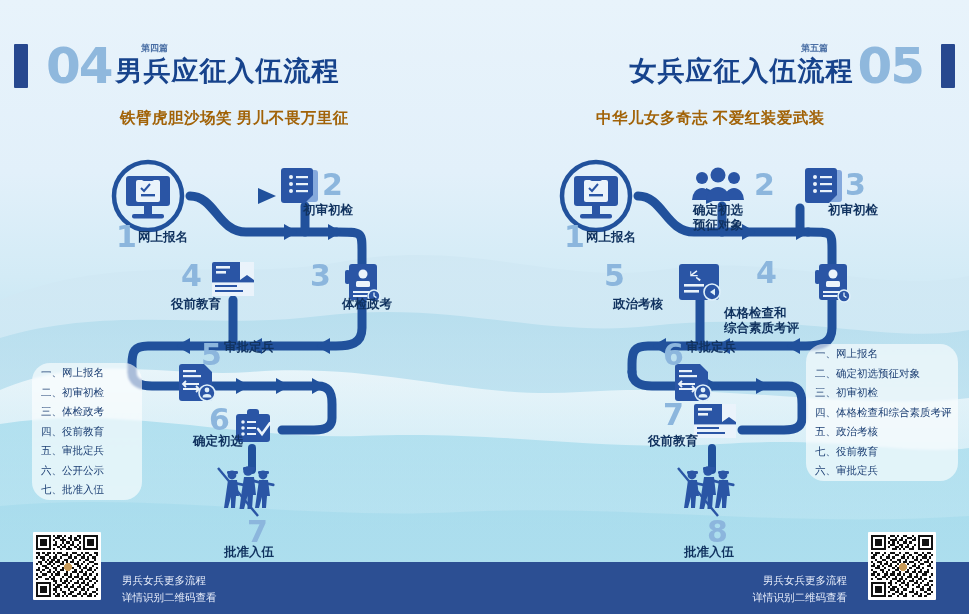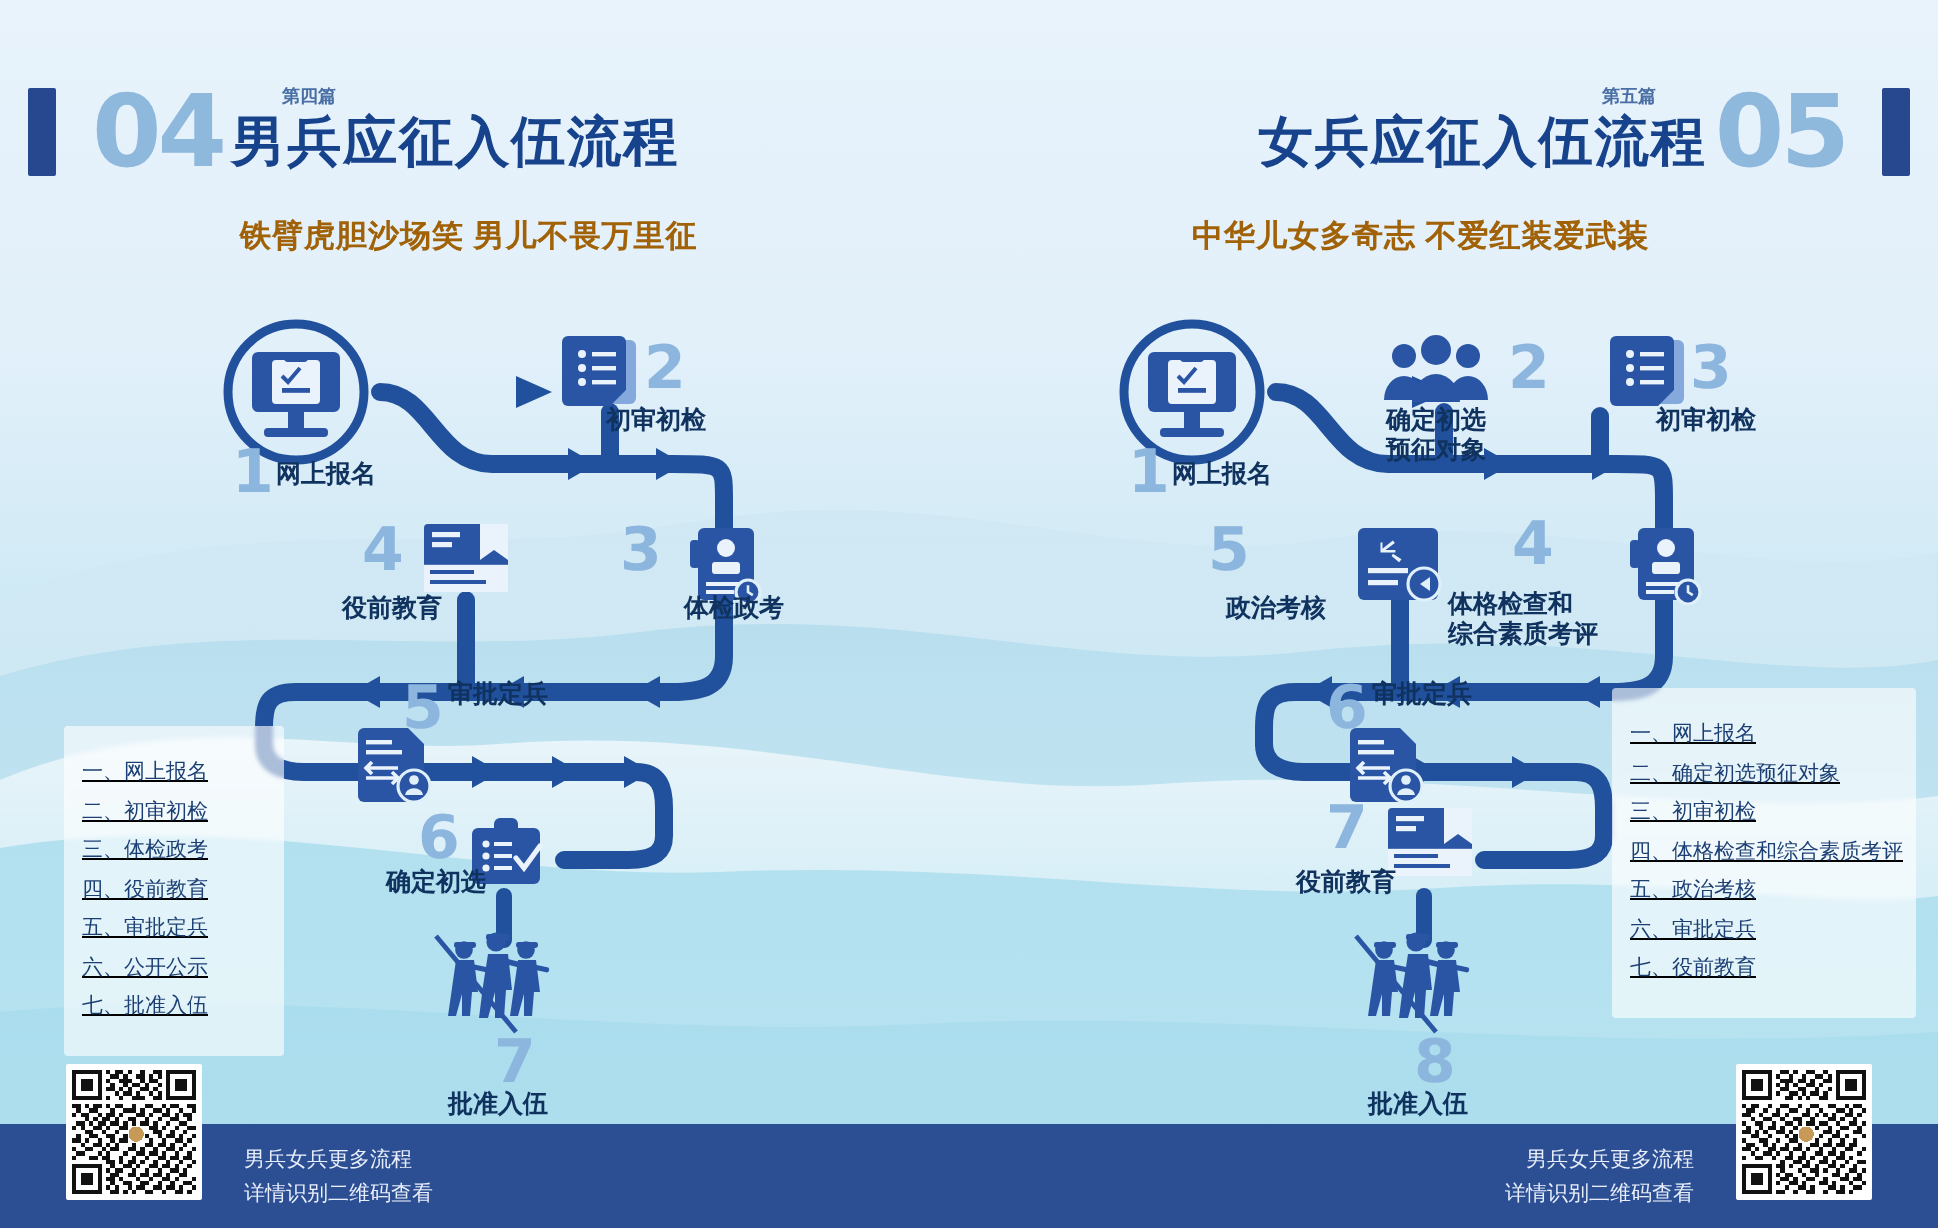--- a/index.html
+++ b/index.html
@@ -35,22 +35,22 @@
   .slogan-r{left:596px;}
 
   
   .stepnum{position:absolute;font-size:30px;font-weight:bold;color:#8cb6dd;line-height:1;
            font-family:"DejaVu Sans",sans-serif;}
   .steplbl{position:absolute;font-size:12.5px;font-weight:bold;color:#10325f;white-space:nowrap;
            line-height:15px;}
   .steplbl.two{line-height:15px;}
 
   
-  .legend{position:absolute;background:rgba(255,255,255,.62);border-radius:2px;
-          padding:14px 9px;backdrop-filter:blur(1px);text-decoration:underline;}
+  .legend{position:absolute;background:rgba(255,255,255,.62);border-radius:18px;
+          padding:0 9px;backdrop-filter:blur(1px);}
   .legend div{font-size:10.5px;color:#1c3f73;line-height:19.5px;white-space:nowrap;}
   .legend-left{left:32px;top:363px;width:110px;}
   .legend-right{left:806px;top:344px;width:152px;}
 
   
   .footer{position:absolute;left:0;bottom:0;width:969px;height:52px;background:#2c4f93;}
   .footer-txt{position:absolute;bottom:8px;font-size:10.5px;color:#e8eefb;line-height:17px;}
   .ft-left{left:122px;}
   .ft-right{right:122px;text-align:right;}
   .qr{position:absolute;background:#fff;padding:3px;border-radius:1px;}
@@ -388,21 +388,21 @@
   <div class="steplbl" style="left:586px;top:230px;">网上报名</div>
 
   <div class="stepnum" style="left:754px;top:170px;">2</div>
   <div class="steplbl two" style="left:693px;top:203px;white-space:pre;">确定初选
 预征对象</div>
 
   <div class="stepnum" style="left:845px;top:170px;">3</div>
   <div class="steplbl" style="left:828px;top:203px;">初审初检</div>
 
   <div class="stepnum" style="left:756px;top:258px;">4</div>
-  <div class="steplbl two" style="left:724px;top:295px;white-space:pre;">体格检查和
+  <div class="steplbl two" style="left:724px;top:306px;white-space:pre;">体格检查和
 综合素质考评</div>
 
   <div class="stepnum" style="left:604px;top:261px;">5</div>
   <div class="steplbl" style="left:613px;top:297px;">政治考核</div>
 
   <div class="stepnum" style="left:663px;top:340px;">6</div>
   <div class="steplbl" style="left:686px;top:340px;">审批定兵</div>
 
   <div class="stepnum" style="left:663px;top:400px;">7</div>
   <div class="steplbl" style="left:648px;top:434px;">役前教育</div>
@@ -418,22 +418,22 @@
       <div>五、审批定兵</div>
       <div>六、公开公示</div>
       <div>七、批准入伍</div>
     </div>
   <div class="legend legend-right" id="legend-right">
       <div>一、网上报名</div>
       <div>二、确定初选预征对象</div>
       <div>三、初审初检</div>
       <div>四、体格检查和综合素质考评</div>
       <div>五、政治考核</div>
+      <div>七、役前教育</div>
       <div>六、审批定兵</div>
-      <div>七、役前教育</div>
     </div>
 
   <div class="footer"></div>
 
   <div class="qr qr-l">
     <svg width="62" height="62" viewBox="0 0 29 29" shape-rendering="crispEdges">
       <rect width="29" height="29" fill="#fff"></rect>
       <g fill="#111">
         <path d="M0,0h7v7h-7z M1,1v5h5v-5z"></path>
           <rect x="2" y="2" width="3" height="3"></rect>

